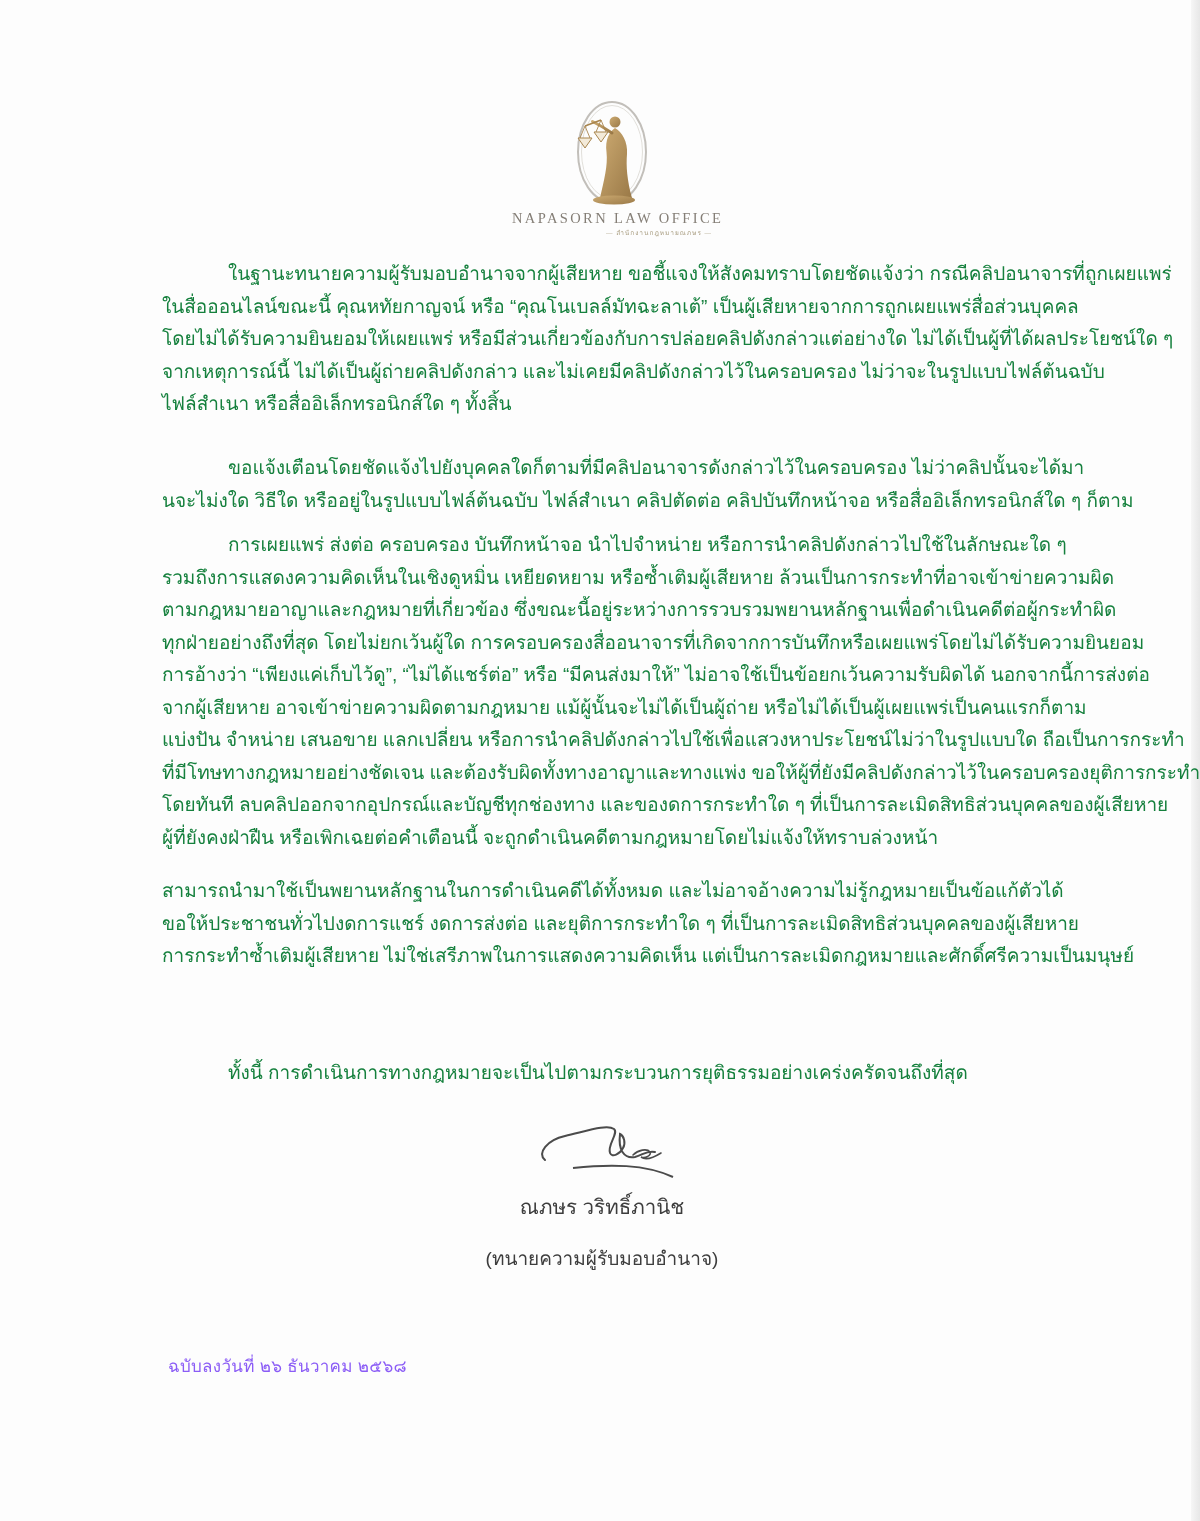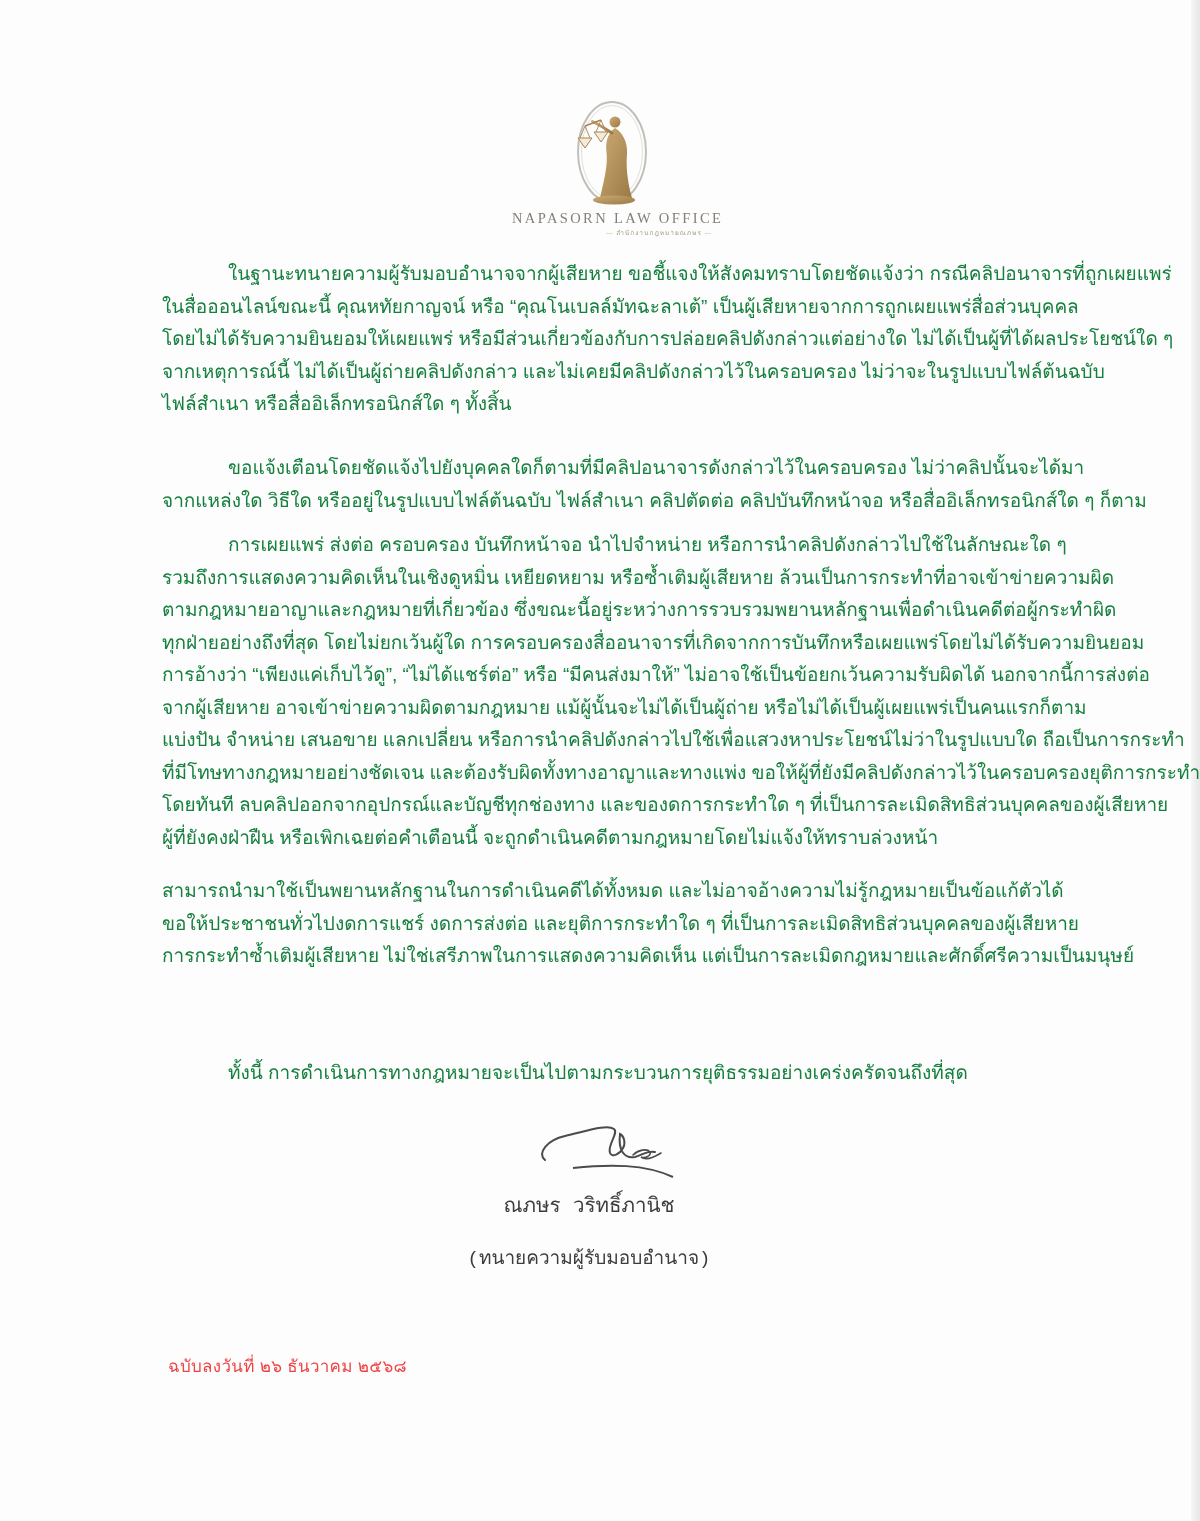--- a/index.html
+++ b/index.html
@@ -36,29 +36,29 @@
   
   .para{
     position:absolute;left:162px;width:886px;
     font-size:19px;line-height:32.5px;color:#15803d;
   }
   .line{white-space:nowrap;}
   .line.first{padding-left:66px;}
   
   .sig-wrap{position:absolute;left:535px;top:1122px;width:150px;height:62px;}
   .signer{
-    position:absolute;left:379px;top:1192px;width:420px;
-    text-align:center;color:#3d3d3d;font-family:Liberation Mono, monospace;
+    position:absolute;left:392px;top:1192px;width:420px;
+    text-align:center;color:#3d3d3d;
   }
   .signer-name{font-size:20.5px;line-height:30px;}
   .signer-title{font-size:19px;line-height:30px;margin-top:22px;}
   
   .date-line{
     position:absolute;left:168px;top:1352px;
-    font-size:17px;color:#ef4444;letter-spacing:.3px;
+    font-size:17px;color:#8b5cf6;letter-spacing:.3px;
   }
 </style>
 </head>
 <body>
 
 <div class="page">
   <div class="scan-edge"></div>
 
   <div class="logo">
     <span>
@@ -91,21 +91,21 @@
   <div class="para" style="top:258px">
     <div class="line first">ในฐานะทนายความผู้รับมอบอำนาจจากผู้เสียหาย ขอชี้แจงให้สังคมทราบโดยชัดแจ้งว่า กรณีคลิปอนาจารที่ถูกเผยแพร่</div>
     <div class="line">ในสื่อออนไลน์ขณะนี้ คุณหทัยกาญจน์ หรือ “คุณโนเบลล์มัทฉะลาเต้” เป็นผู้เสียหายจากการถูกเผยแพร่สื่อส่วนบุคคล</div>
     <div class="line">โดยไม่ได้รับความยินยอมให้เผยแพร่ หรือมีส่วนเกี่ยวข้องกับการปล่อยคลิปดังกล่าวแต่อย่างใด ไม่ได้เป็นผู้ที่ได้ผลประโยชน์ใด ๆ</div>
     <div class="line">จากเหตุการณ์นี้ ไม่ได้เป็นผู้ถ่ายคลิปดังกล่าว และไม่เคยมีคลิปดังกล่าวไว้ในครอบครอง ไม่ว่าจะในรูปแบบไฟล์ต้นฉบับ</div>
     <div class="line">ไฟล์สำเนา หรือสื่ออิเล็กทรอนิกส์ใด ๆ ทั้งสิ้น</div>
   </div>
 
   <div class="para" style="top:452px">
     <div class="line first">ขอแจ้งเตือนโดยชัดแจ้งไปยังบุคคลใดก็ตามที่มีคลิปอนาจารดังกล่าวไว้ในครอบครอง ไม่ว่าคลิปนั้นจะได้มา</div>
-    <div class="line">จากแหล่งใด วิธีใด หรืออยู่ในรูปแบบไฟล์ต้นฉบับ ไฟล์สำเนา คลิปตัดต่อ คลิปบันทึกหน้าจอ หรือสื่ออิเล็กทรอนิกส์ใด ๆ ก็ตาม</div>
+    <div class="line">นจะไม่งใด วิธีใด หรืออยู่ในรูปแบบไฟล์ต้นฉบับ ไฟล์สำเนา คลิปตัดต่อ คลิปบันทึกหน้าจอ หรือสื่ออิเล็กทรอนิกส์ใด ๆ ก็ตาม</div>
   </div>
 
   <div class="para" style="top:529px">
     <div class="line first">การเผยแพร่ ส่งต่อ ครอบครอง บันทึกหน้าจอ นำไปจำหน่าย หรือการนำคลิปดังกล่าวไปใช้ในลักษณะใด ๆ</div>
     <div class="line">รวมถึงการแสดงความคิดเห็นในเชิงดูหมิ่น เหยียดหยาม หรือซ้ำเติมผู้เสียหาย ล้วนเป็นการกระทำที่อาจเข้าข่ายความผิด</div>
     <div class="line">ตามกฎหมายอาญาและกฎหมายที่เกี่ยวข้อง ซึ่งขณะนี้อยู่ระหว่างการรวบรวมพยานหลักฐานเพื่อดำเนินคดีต่อผู้กระทำผิด</div>
     <div class="line">ทุกฝ่ายอย่างถึงที่สุด โดยไม่ยกเว้นผู้ใด การครอบครองสื่ออนาจารที่เกิดจากการบันทึกหรือเผยแพร่โดยไม่ได้รับความยินยอม</div>
     <div class="line">การอ้างว่า “เพียงแค่เก็บไว้ดู”, “ไม่ได้แชร์ต่อ” หรือ “มีคนส่งมาให้” ไม่อาจใช้เป็นข้อยกเว้นความรับผิดได้ นอกจากนี้การส่งต่อ</div>
     <div class="line">จากผู้เสียหาย อาจเข้าข่ายความผิดตามกฎหมาย แม้ผู้นั้นจะไม่ได้เป็นผู้ถ่าย หรือไม่ได้เป็นผู้เผยแพร่เป็นคนแรกก็ตาม</div>
     <div class="line">แบ่งปัน จำหน่าย เสนอขาย แลกเปลี่ยน หรือการนำคลิปดังกล่าวไปใช้เพื่อแสวงหาประโยชน์ไม่ว่าในรูปแบบใด ถือเป็นการกระทำ</div>

